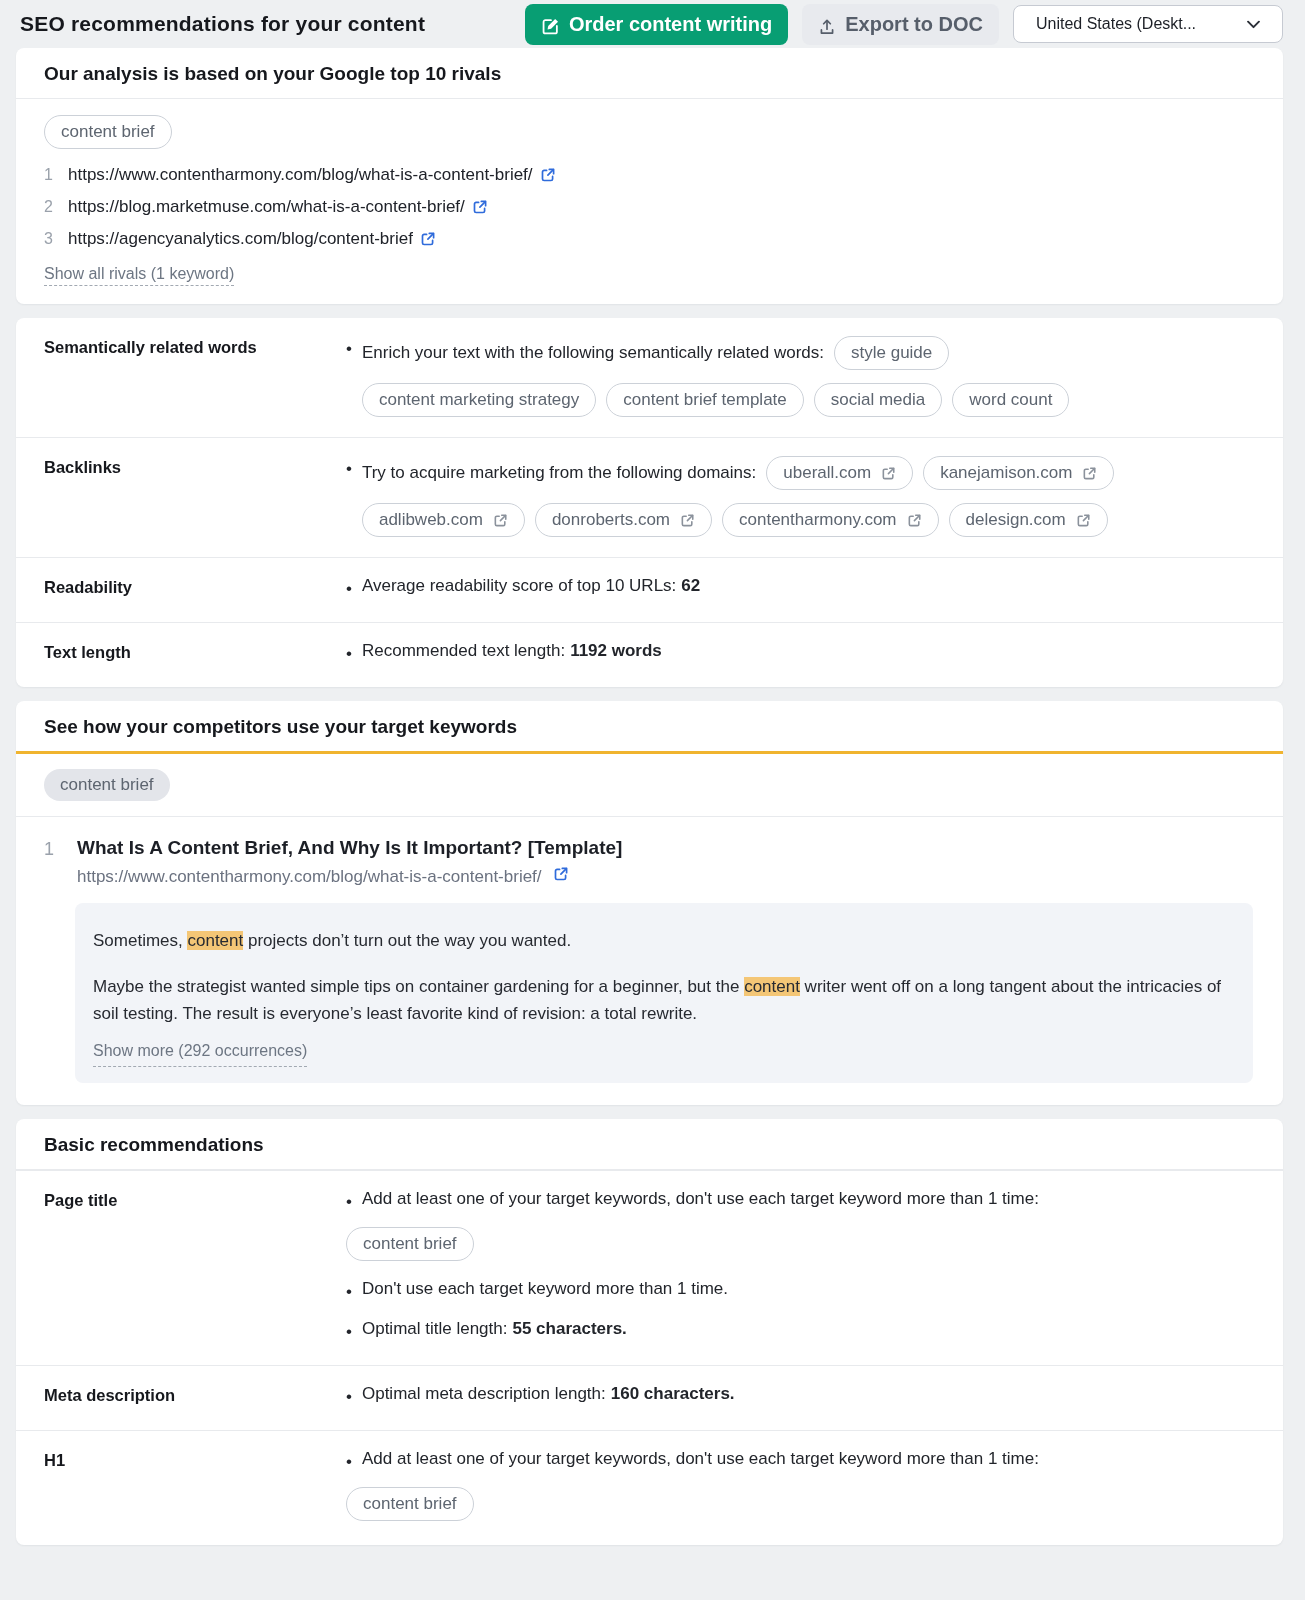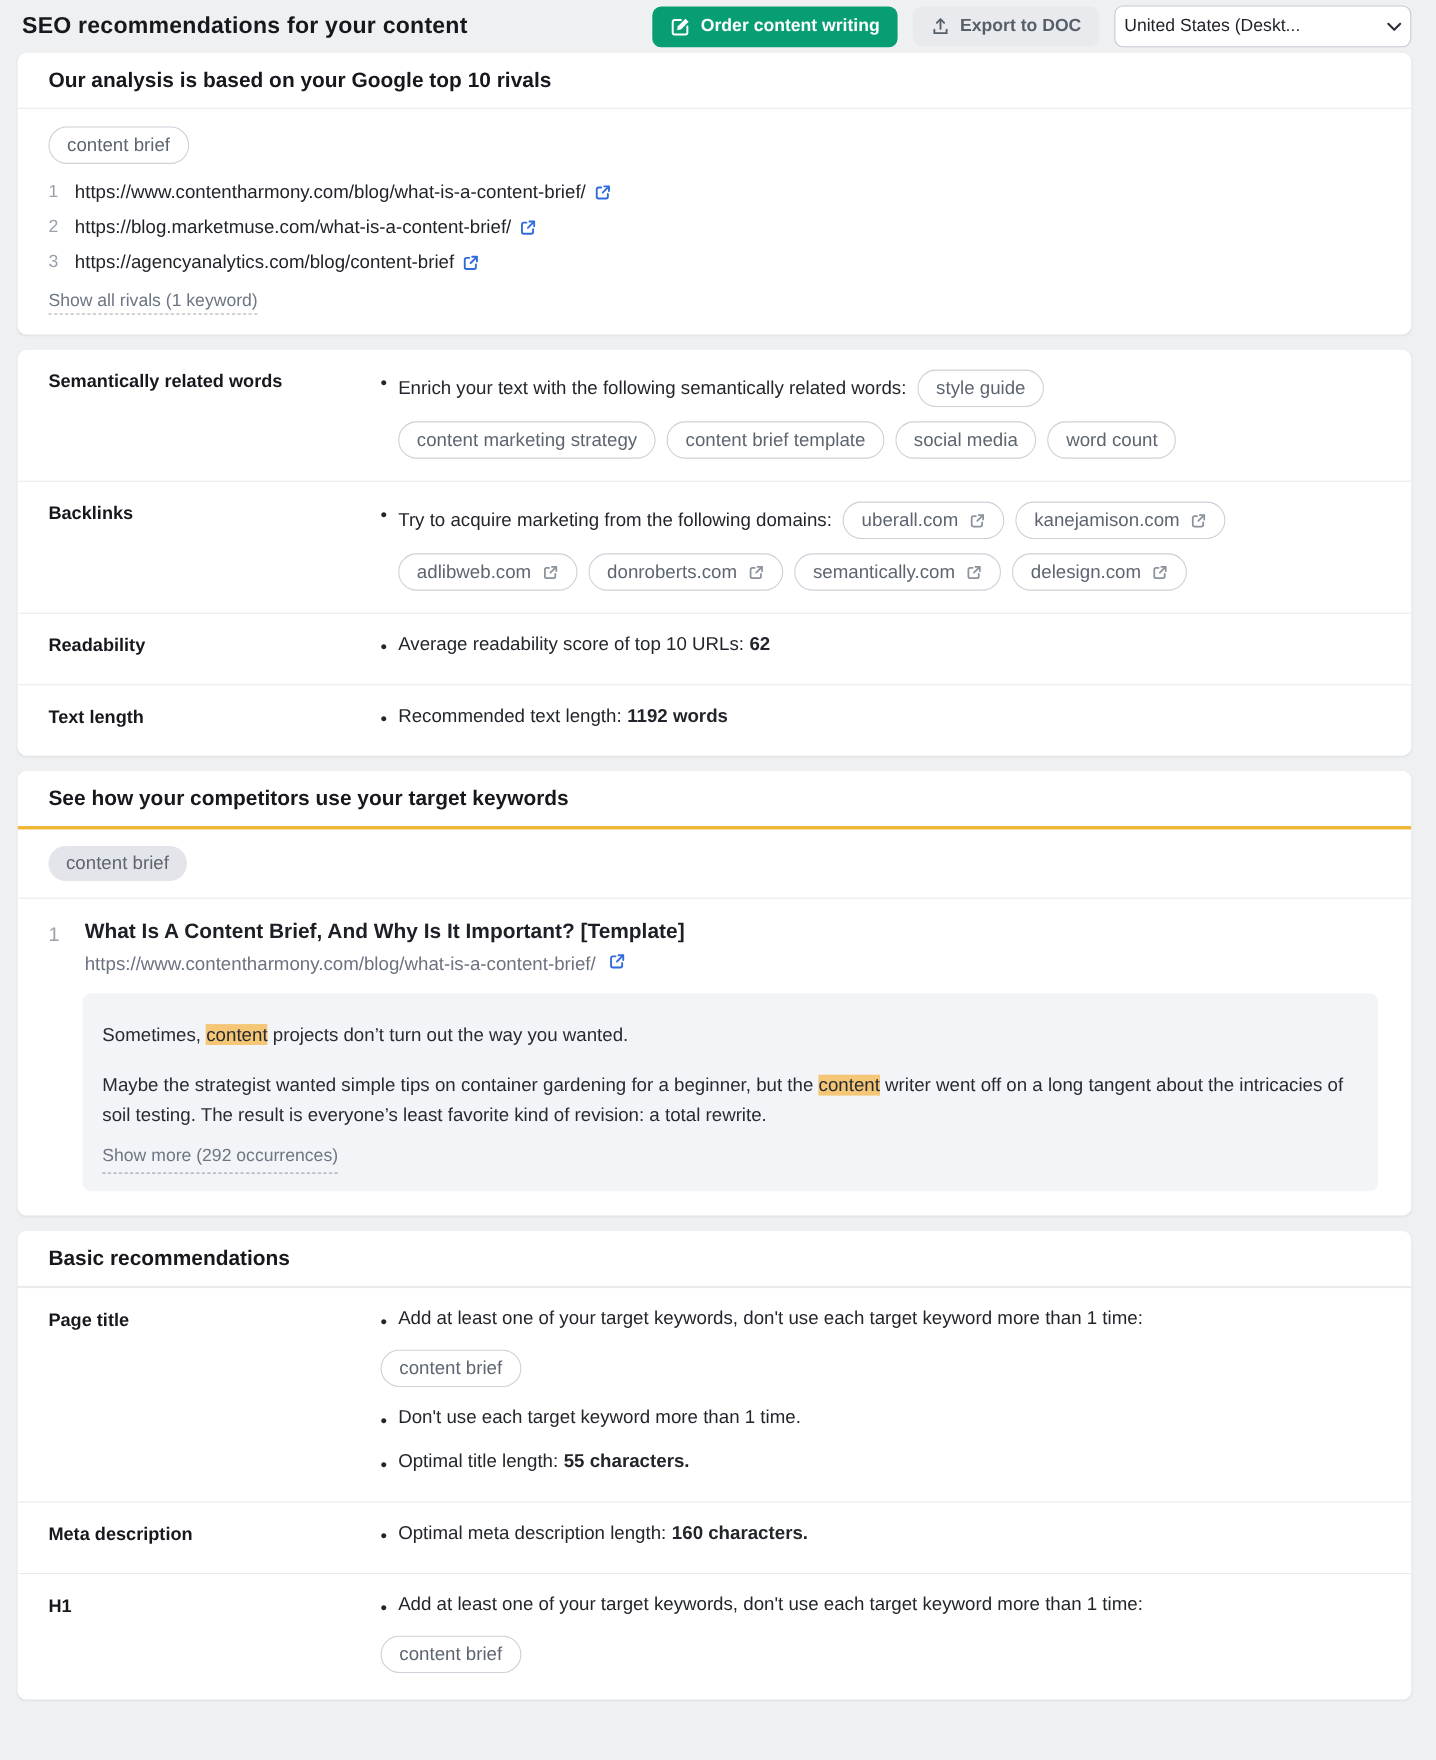--- a/index.html
+++ b/index.html
@@ -7,26 +7,26 @@
   body {
     background:#eef0f2;
     font-family:"Liberation Sans", sans-serif;
     color:#22252b;
     font-size:17px;
   }
   
   .topbar { display:flex; align-items:center; padding:12px 22px 12px 20px; height:48px; }
   .page-title { font-size:21px; font-weight:700; color:#16181d; letter-spacing:.2px; }
   .topbar-actions { margin-left:auto; display:flex; align-items:center; gap:14px; }
-  .btn { display:inline-flex; align-items:flex-start; gap:9px; border-radius:8px; font-size:16px;
+  .btn { display:inline-flex; align-items:flex-end; gap:9px; border-radius:8px; font-size:20px;
          padding:9px 16px; cursor:pointer; white-space:nowrap; border:0; }
   .btn-green { background:#089e73; color:#fff; font-weight:700; }
   .btn-gray  { background:#e8eaee; color:#565e6a; font-weight:700; }
   .dropdown { display:inline-flex; align-items:center; gap:26px; background:#fff;
-              border:1px solid #c6cad2; border-radius:8px; padding:9px 8px;
+              border:1px solid #c6cad2; border-radius:8px; padding:9px 22px;
               font-size:16px; color:#1d2027; min-width:270px; cursor:pointer; }
   .dropdown .dd-label { flex:1; }
   .icon { display:inline-block; line-height:0; }
   
   .card { background:#fff; border-radius:8px; margin:0 22px 14px 16px;
           box-shadow:0 1px 2px rgba(25,32,45,.06); overflow:hidden; }
   .card-header { padding:15px 28px 13px; font-size:19px; font-weight:700; color:#16181d;
                  border-bottom:1px solid #e8eaed; }
   .card-header.accent-green  { border-bottom:3px solid #5bd0a0; }
   .card-header.accent-yellow { border-bottom:3px solid #f0b42f; }
@@ -198,21 +198,21 @@
             </span>
           <span class="chip">
               <span>donroberts.com</span>
               <span class="icon ext-gray"><svg width="15" height="15" viewBox="0 0 16 16">
                   <path d="M6.6 3.4H4.1A1.6 1.6 0 0 0 2.5 5v6.9a1.6 1.6 0 0 0 1.6 1.6H11a1.6 1.6 0 0 0 1.6-1.6V9.4" fill="none" stroke="currentColor" stroke-width="1.7" stroke-linecap="round"></path>
                   <path d="M9.3 2.4h4.3v4.3" fill="none" stroke="currentColor" stroke-width="1.7" stroke-linecap="round" stroke-linejoin="round"></path>
                   <path d="M13.3 2.7L7.9 8.1" fill="none" stroke="currentColor" stroke-width="1.7" stroke-linecap="round"></path>
                 </svg></span>
             </span>
           <span class="chip">
-              <span>semantically.com</span>
+              <span>contentharmony.com</span>
               <span class="icon ext-gray"><svg width="15" height="15" viewBox="0 0 16 16">
                   <path d="M6.6 3.4H4.1A1.6 1.6 0 0 0 2.5 5v6.9a1.6 1.6 0 0 0 1.6 1.6H11a1.6 1.6 0 0 0 1.6-1.6V9.4" fill="none" stroke="currentColor" stroke-width="1.7" stroke-linecap="round"></path>
                   <path d="M9.3 2.4h4.3v4.3" fill="none" stroke="currentColor" stroke-width="1.7" stroke-linecap="round" stroke-linejoin="round"></path>
                   <path d="M13.3 2.7L7.9 8.1" fill="none" stroke="currentColor" stroke-width="1.7" stroke-linecap="round"></path>
                 </svg></span>
             </span>
           <span class="chip">
               <span>delesign.com</span>
               <span class="icon ext-gray"><svg width="15" height="15" viewBox="0 0 16 16">
                   <path d="M6.6 3.4H4.1A1.6 1.6 0 0 0 2.5 5v6.9a1.6 1.6 0 0 0 1.6 1.6H11a1.6 1.6 0 0 0 1.6-1.6V9.4" fill="none" stroke="currentColor" stroke-width="1.7" stroke-linecap="round"></path>

